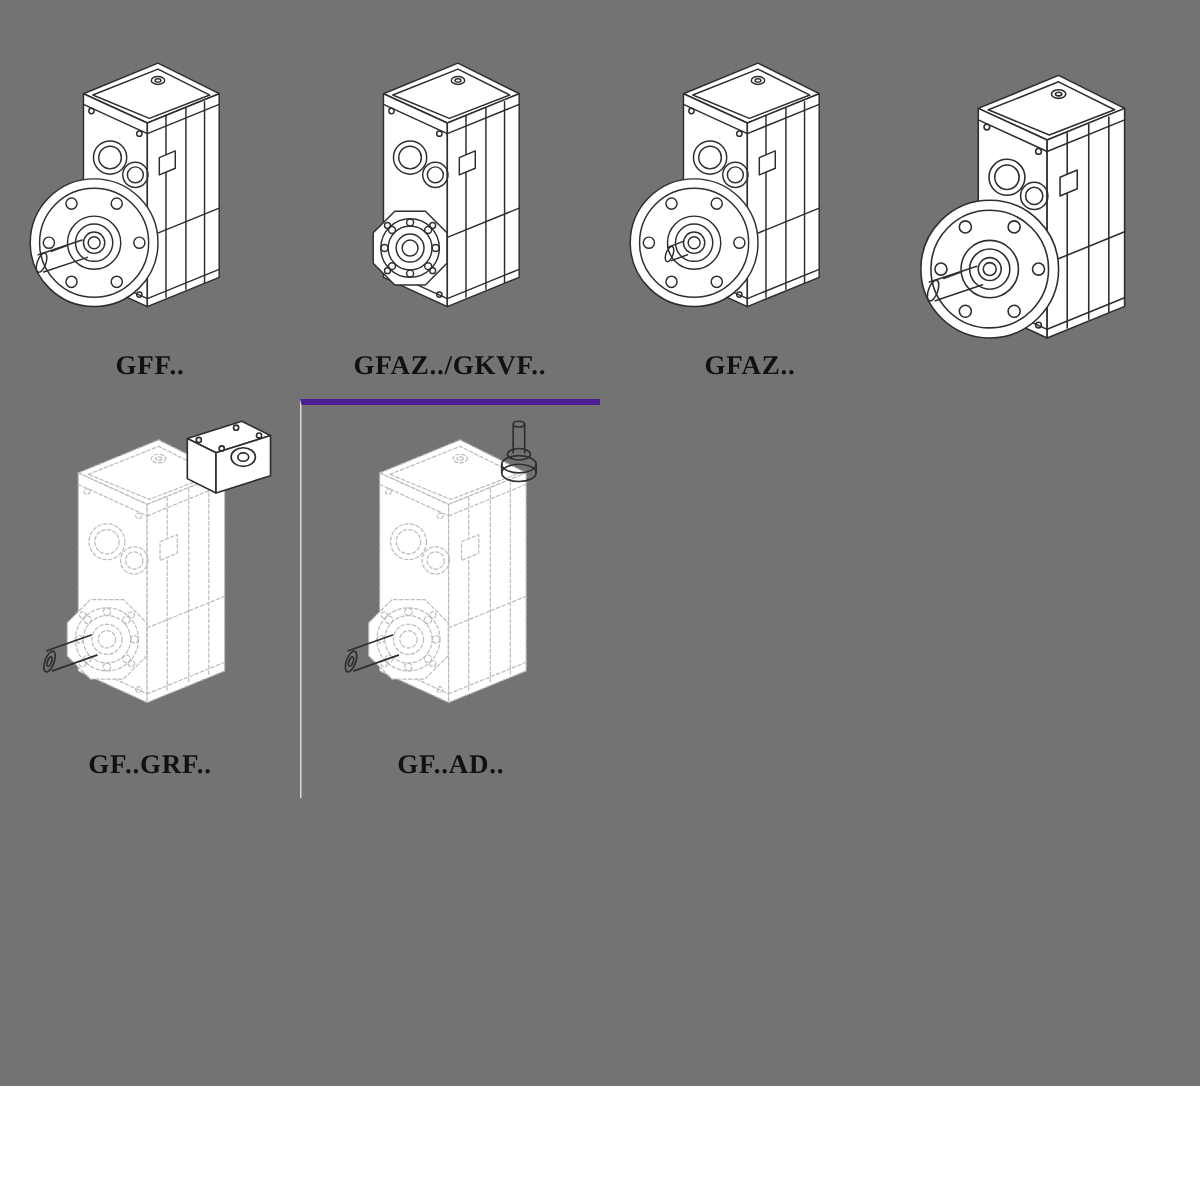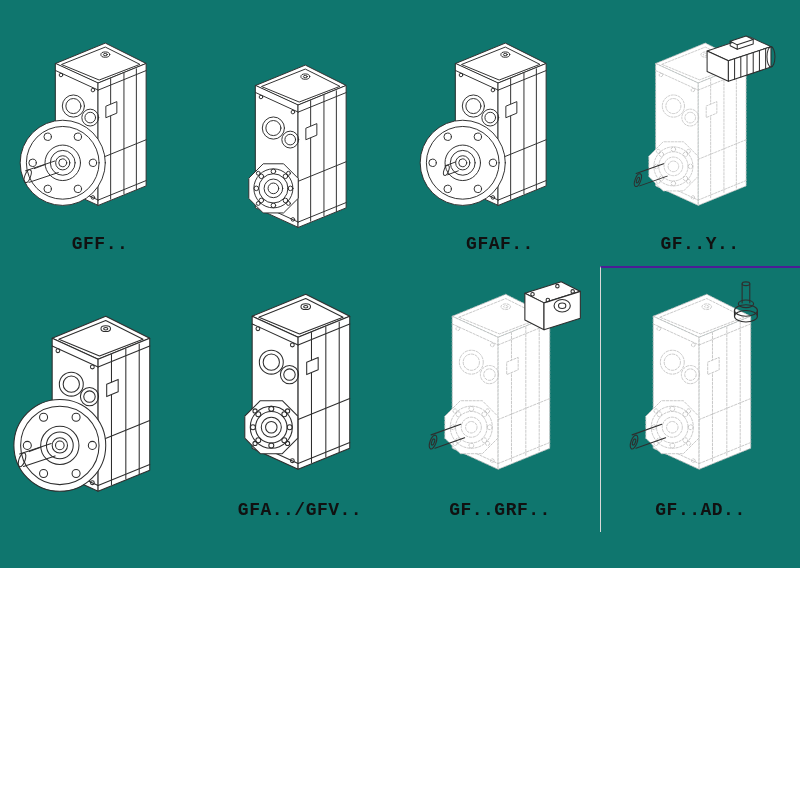--- a/index.html
+++ b/index.html
@@ -1,34 +1,34 @@
 <!DOCTYPE html>
 <html><head>
 <meta charset="utf-8">
 <style>
   html,body { margin:0; padding:0; background:#ffffff; }
   .page {
-    width:800px; height:568px; background:#0f766e; overflow:hidden;
+    width:800px; height:724px; background:#737373; overflow:hidden;
     display:grid;
     grid-template-columns:repeat(4,200px);
     grid-template-rows:266px 266px 268px;
-    font-family:Liberation Mono, monospace;
+    font-family:Liberation Serif, serif;
   }
   .cell {
     display:flex; flex-direction:column; align-items:center;
     justify-content:flex-end; padding-bottom:12px; box-sizing:border-box;
   }
   .cell svg.drawing { width:186px; height:204px; flex:0 0 auto; }
   .row3 svg.drawing { width:196px; height:220px; }
   .model-label {
     font-weight:700; font-size:18px; color:#111; letter-spacing:0.5px;
     margin-top:2px; white-space:nowrap;
   }
   .label-lg .model-label { font-size:18px; }
-  .cell-bordered { border-left:1px solid #d9d9d9; border-top:2px solid #4c1d95;text-align:center; }
+  .cell-bordered { border-left:1px solid #d9d9d9; border-top:4px solid #4c1d95;text-align:center; }
 
   
   .drawing { fill:none; stroke:#2e2e2e; stroke-width:1.1;
              stroke-linejoin:round; stroke-linecap:round; }
   .drawing.light use { stroke:#bcbcbc; stroke-width:0.85; stroke-dasharray:2.4 1.6; }
   .drawing use.dark { stroke:#2e2e2e; stroke-width:1.15; stroke-dasharray:none; }
 </style>
 </head>
 <body>
 
@@ -193,68 +193,49 @@
     <div class="model-label">GFF..</div>
   </div>
 
   <div class="cell">
     <svg class="drawing" viewBox="0 0 200 230">
       <use href="#g-housing"></use>
         <use href="#g-ribs"></use>
         <use href="#g-topcircles"></use>
       <use href="#g-bore"></use>
     </svg>
+    <div class="model-label">GFAZ../GKVF..</div>
   </div>
 
 
   <div class="cell">
     <svg class="drawing" viewBox="0 0 200 230">
       <use href="#g-housing"></use>
         <use href="#g-ribs"></use>
         <use href="#g-topcircles"></use>
       <use href="#g-flange"></use>
         <use href="#g-stub"></use>
     </svg>
-    <div class="model-label">GFAF..</div>
-  </div>
-
-
-
-
-  <div class="cell">
-    <svg class="drawing light" viewBox="0 0 200 230">
-      <use href="#g-housing"></use>
-        <use href="#g-ribs"></use>
-        <use href="#g-topcircles"></use>
-      <use href="#g-bore"></use>
-      <use class="dark" href="#g-motor"></use>
-      <use class="dark" href="#g-shaft2"></use>
-    </svg>
-    <div class="model-label">GF..Y..</div>
-  </div>
+    <div class="model-label">GFAZ..</div>
+  </div>
+
+
+
+
 
   <div class="cell row3">
     <svg class="drawing" viewBox="0 0 200 230">
       <use href="#g-housing"></use>
         <use href="#g-ribs"></use>
         <use href="#g-topcircles"></use>
       <use href="#g-flange"></use>
         <use href="#g-shaft"></use>
     </svg>
   </div>
 
-  <div class="cell row3">
-    <svg class="drawing" viewBox="0 0 200 230">
-      <use href="#g-housing"></use>
-        <use href="#g-ribs"></use>
-        <use href="#g-topcircles"></use>
-      <use href="#g-bore"></use>
-    </svg>
-    <div class="model-label">GFA../GFV..</div>
-  </div>
 
   <div class="cell row3 label-lg">
     <svg class="drawing light" viewBox="0 0 200 230">
       <use href="#g-housing"></use>
         <use href="#g-ribs"></use>
         <use href="#g-topcircles"></use>
       <use href="#g-bore"></use>
       <use class="dark" href="#g-block"></use>
       <use class="dark" href="#g-shaft2"></use>
     </svg>

